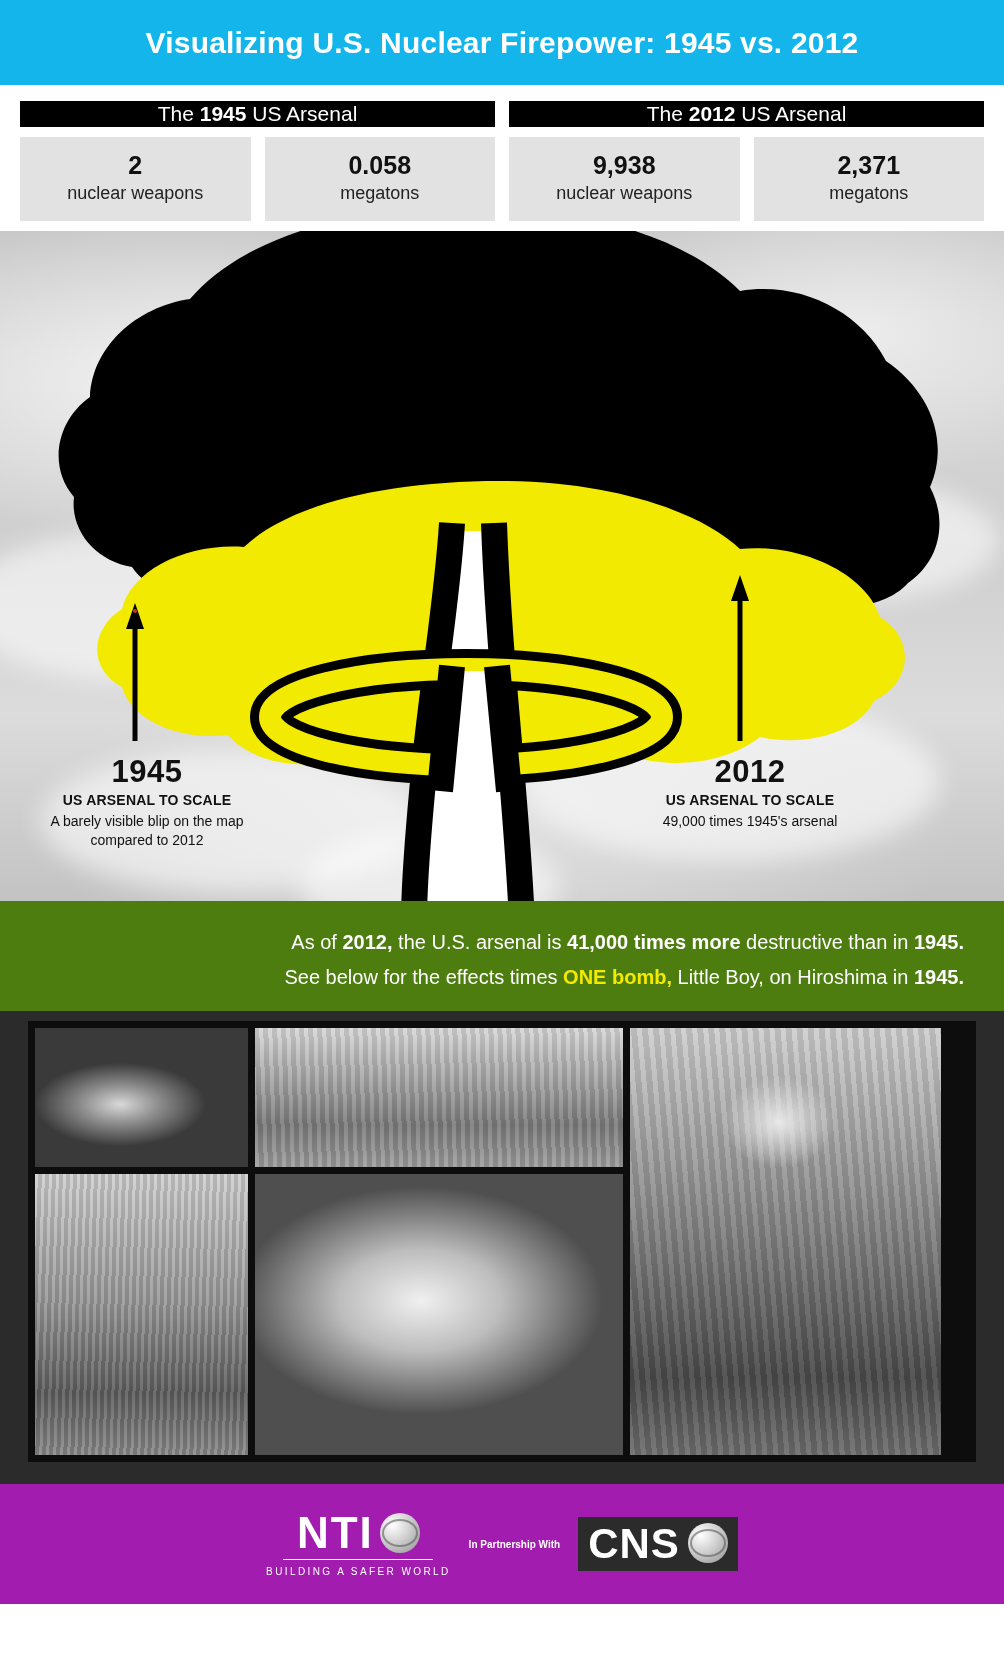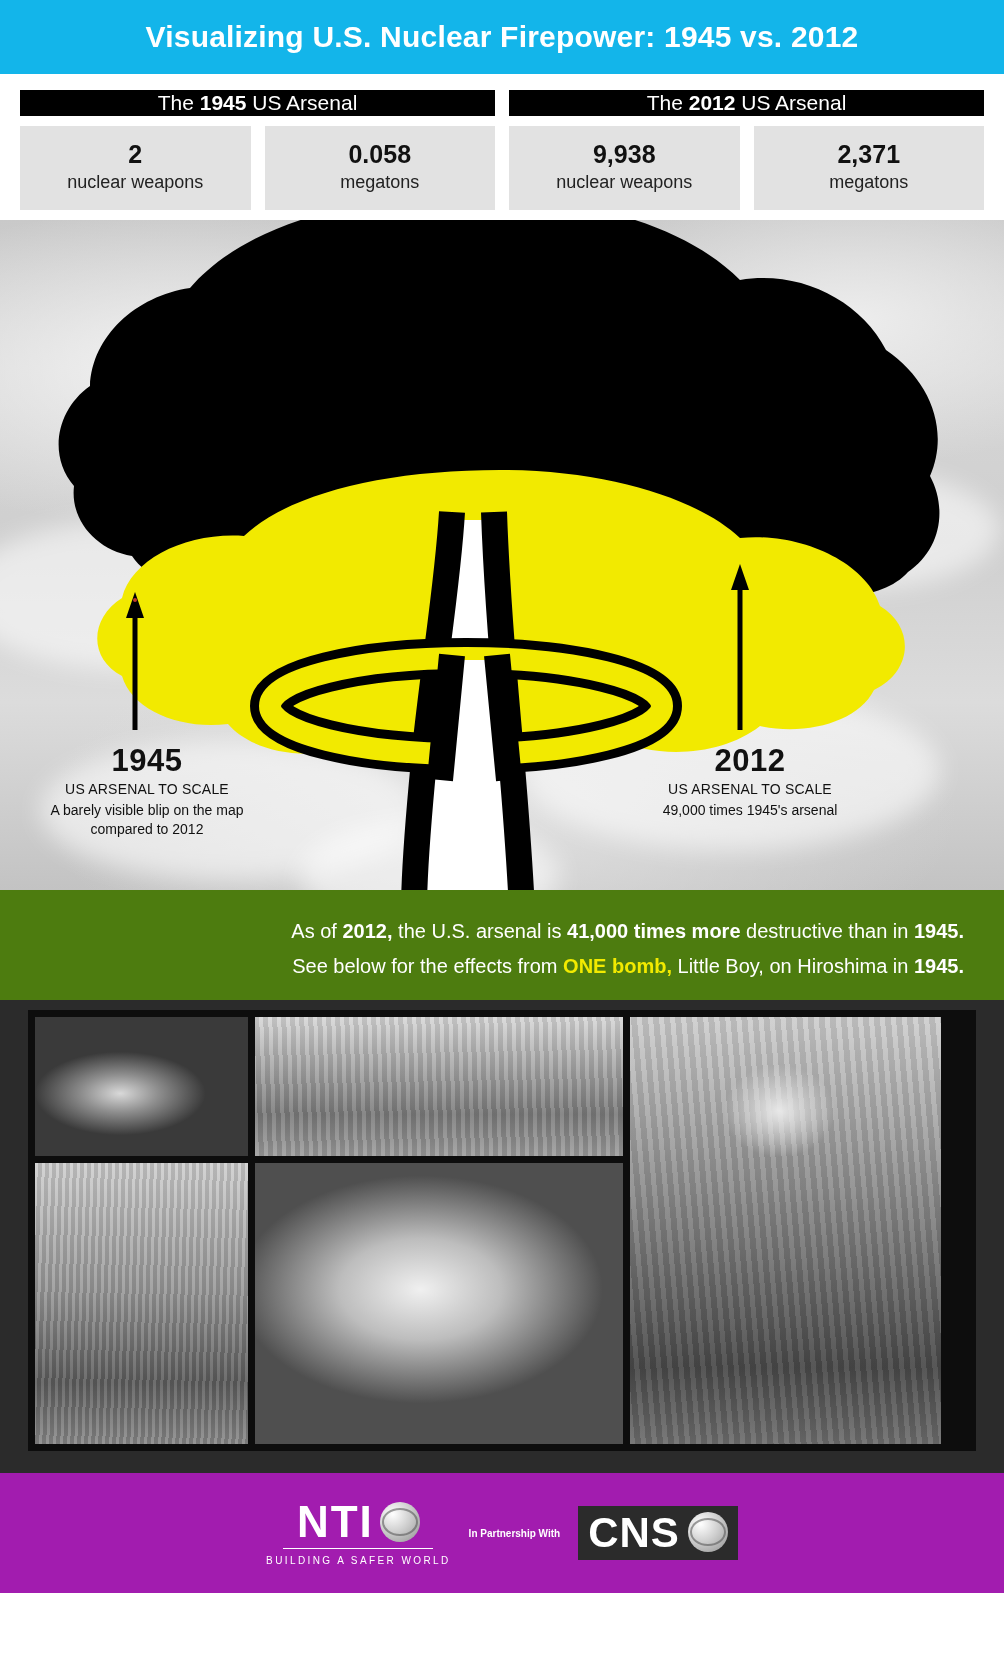--- a/index.html
+++ b/index.html
@@ -6,21 +6,21 @@
   body{
     width:1004px;height:1680px;
     background:#ffffff;
     font-family:"Liberation Sans", sans-serif;
     overflow:hidden;
   }
   .page{position:relative;width:1004px;height:1680px;overflow:hidden;}
 
   
   .header{
-    height:74px;background:#13b5ea;
+    height:85px;background:#13b5ea;
     display:flex;align-items:center;justify-content:center;
   }
   .header h1{
     margin:0;color:#ffffff;font-size:30px;font-weight:bold;letter-spacing:.2px;
   }
 
   
   .stats{
     background:#ffffff;padding:16px 20px 0 20px;
     display:flex;gap:14px;
@@ -53,21 +53,21 @@
   .p2{width:300px;height:120px;left:700px;top:250px;}
   .p3{width:420px;height:160px;left:520px;top:470px;}
   .p4{width:380px;height:140px;left:40px;top:520px;}
   .p5{width:260px;height:110px;left:300px;top:600px;}
 
   .mushroom{position:absolute;left:0;top:0;width:1004px;height:670px;}
 
   
   .callout{position:absolute;text-align:center;color:#111;}
   .callout .yr{font-size:31px;font-weight:bold;letter-spacing:.5px;line-height:1;}
-  .callout .sub{font-size:14px;font-weight:normal;margin-top:5px;letter-spacing:.2px;}
+  .callout .sub{font-size:14px;font-weight:bold;margin-top:5px;letter-spacing:.2px;}
   .callout .desc{font-size:14px;margin-top:4px;line-height:1.35;}
   .c1945{left:22px;top:525px;width:250px;}
   .c2012{left:625px;top:525px;width:250px;}
   .blip{position:absolute;width:4px;height:4px;background:#c0392b;border-radius:50%;}
 
   
   .band{
     background:#4d7c0f;color:#ffffff;padding:26px 40px 18px 40px;text-align:right;
   }
   .band p{margin:0;font-size:20px;line-height:1.55;font-weight:300;}
@@ -257,21 +257,21 @@
       <div class="sub">US ARSENAL TO SCALE</div>
       <div class="desc">49,000 times 1945's arsenal</div>
     </div>
   </div>
 
   <div class="band">
     <p>
       <span>As of </span><b>2012,</b><span> the U.S. arsenal is </span><b>41,000 times more</b><span> destructive than in </span><b>1945.</b>
     </p>
     <p>
-      <span>See below for the effects from </span><span class="hl">ONE bomb,</span><span> Little Boy, on Hiroshima in </span><b>1945.</b>
+      <span>See below for the effects times </span><span class="hl">ONE bomb,</span><span> Little Boy, on Hiroshima in </span><b>1945.</b>
     </p>
   </div>
 
   <div class="collage-wrap">
     <div class="collage">
       <div class="ph ph1">
           <div class="cap"></div>
         </div>
       <div class="ph ph2">
           <div class="cap"></div>

